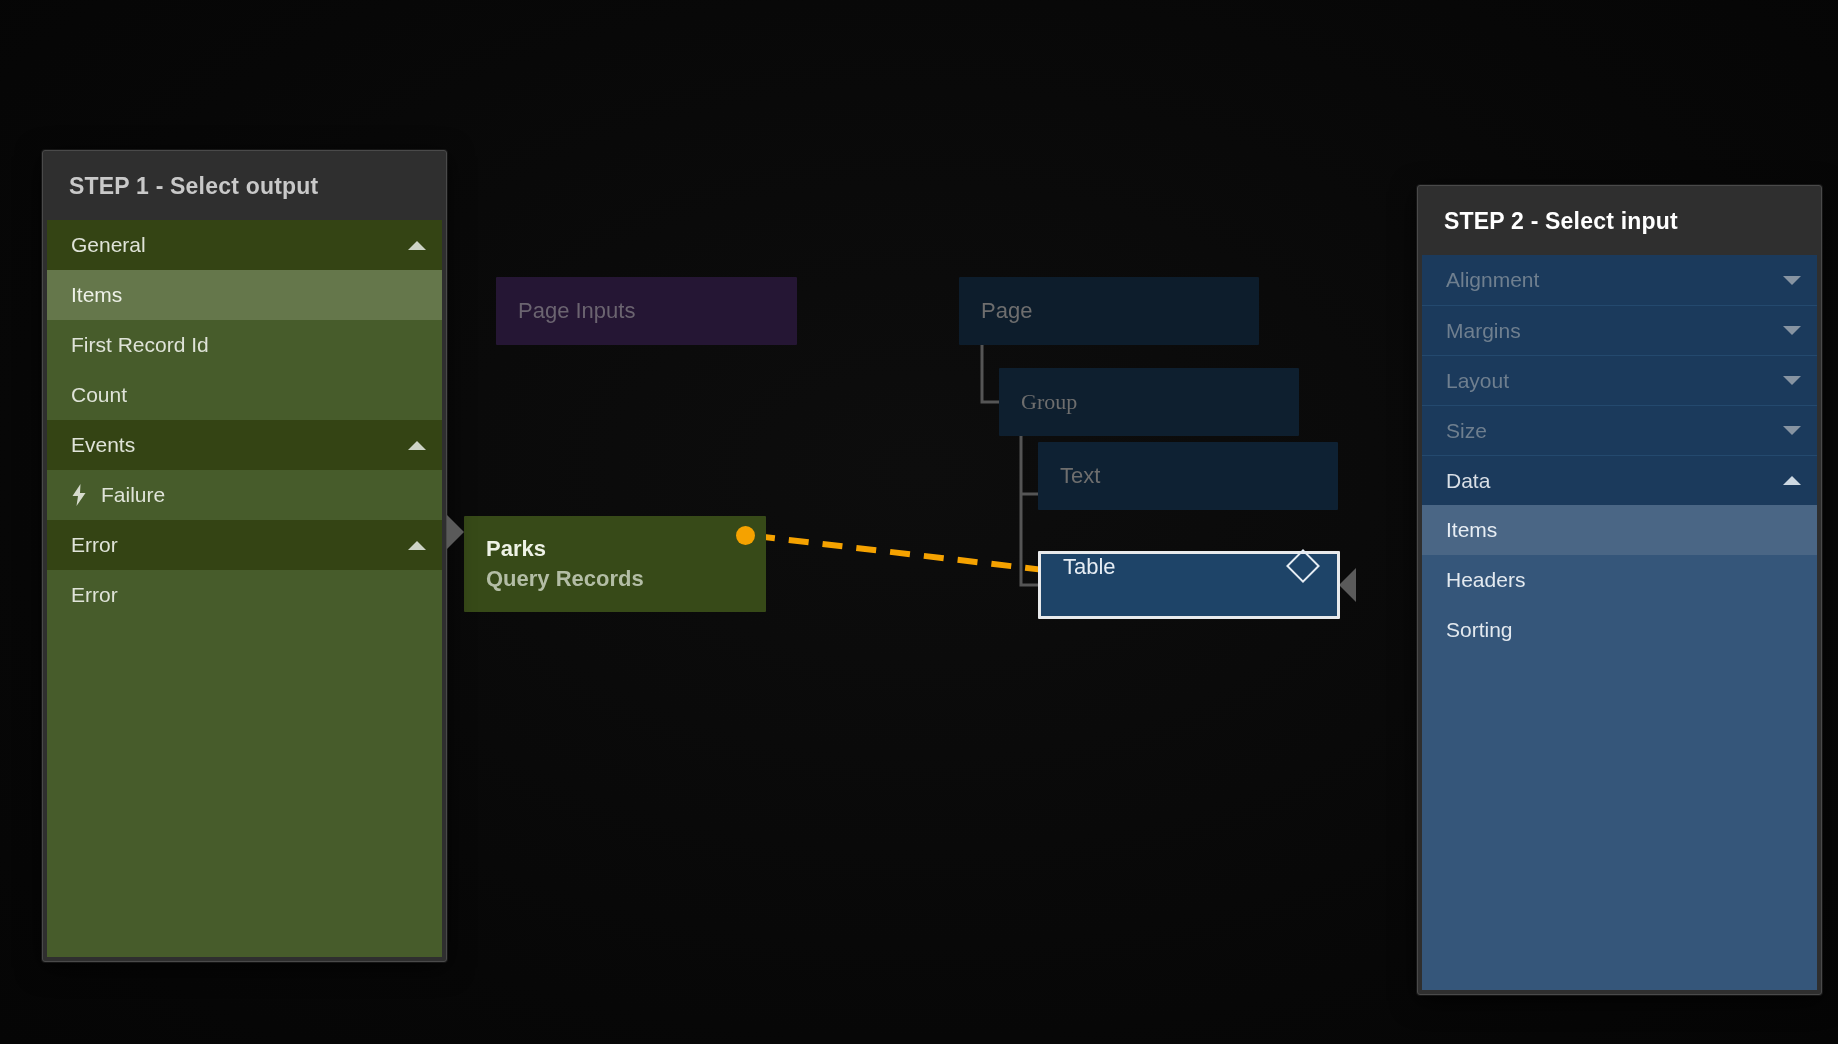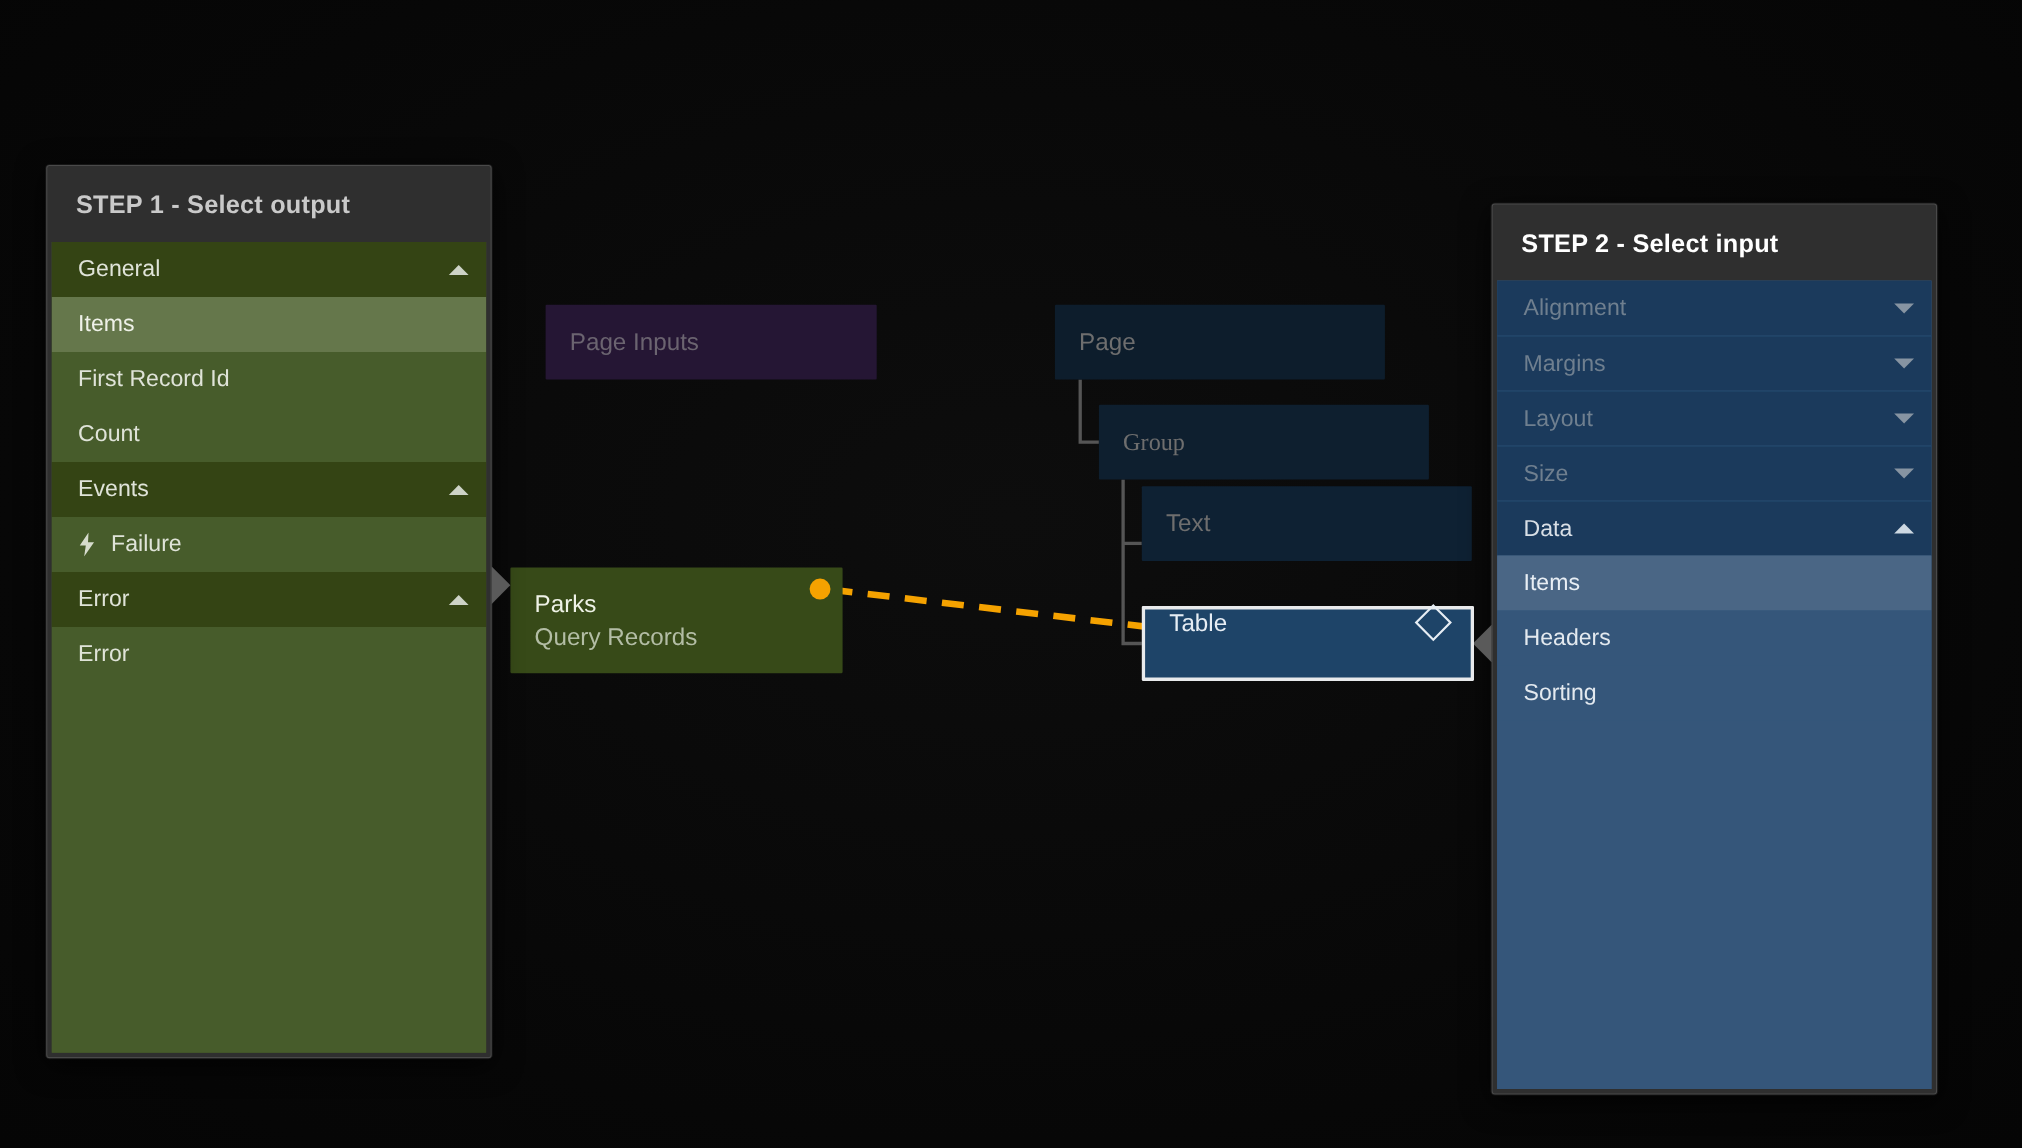--- a/index.html
+++ b/index.html
@@ -108,21 +108,21 @@
     flex: 0 0 auto;
     width: 16px;
     height: 22px;
     margin-right: 14px;
     display: inline-block;
   }
   .bolt svg { display: block; }
 
   
   #step2 {
-    left: 1356px;
+    left: 1417px;
     top: 185px;
     width: 405px;
     height: 810px;
   }
   #step2 .step-header { color: #ffffff; }
   #step2 .step-body { background: #35567a; }
 
   
   .side-pointer {
     position: absolute;
@@ -183,20 +183,21 @@
     align-items: flex-start;
     justify-content: space-between;
     z-index: 5;
   }
   .node-parks {
     left: 464px; top: 516px; width: 302px; height: 96px;
     background: #374a18;
     color: #e7ece0;
     justify-content: center;
     line-height: 1.38;
+    font-weight: bold;
   }
   .node-parks .title { color: #eef2e6; font-size: 22px; }
   .node-parks .sub   { color: #b3bda5; font-size: 22px; }
 
   .diamond-icon {
     width: 24px; height: 24px;
     flex: 0 0 auto;
     transform: rotate(45deg);
     border: 2px solid #e6edf4;
     box-sizing: border-box;

